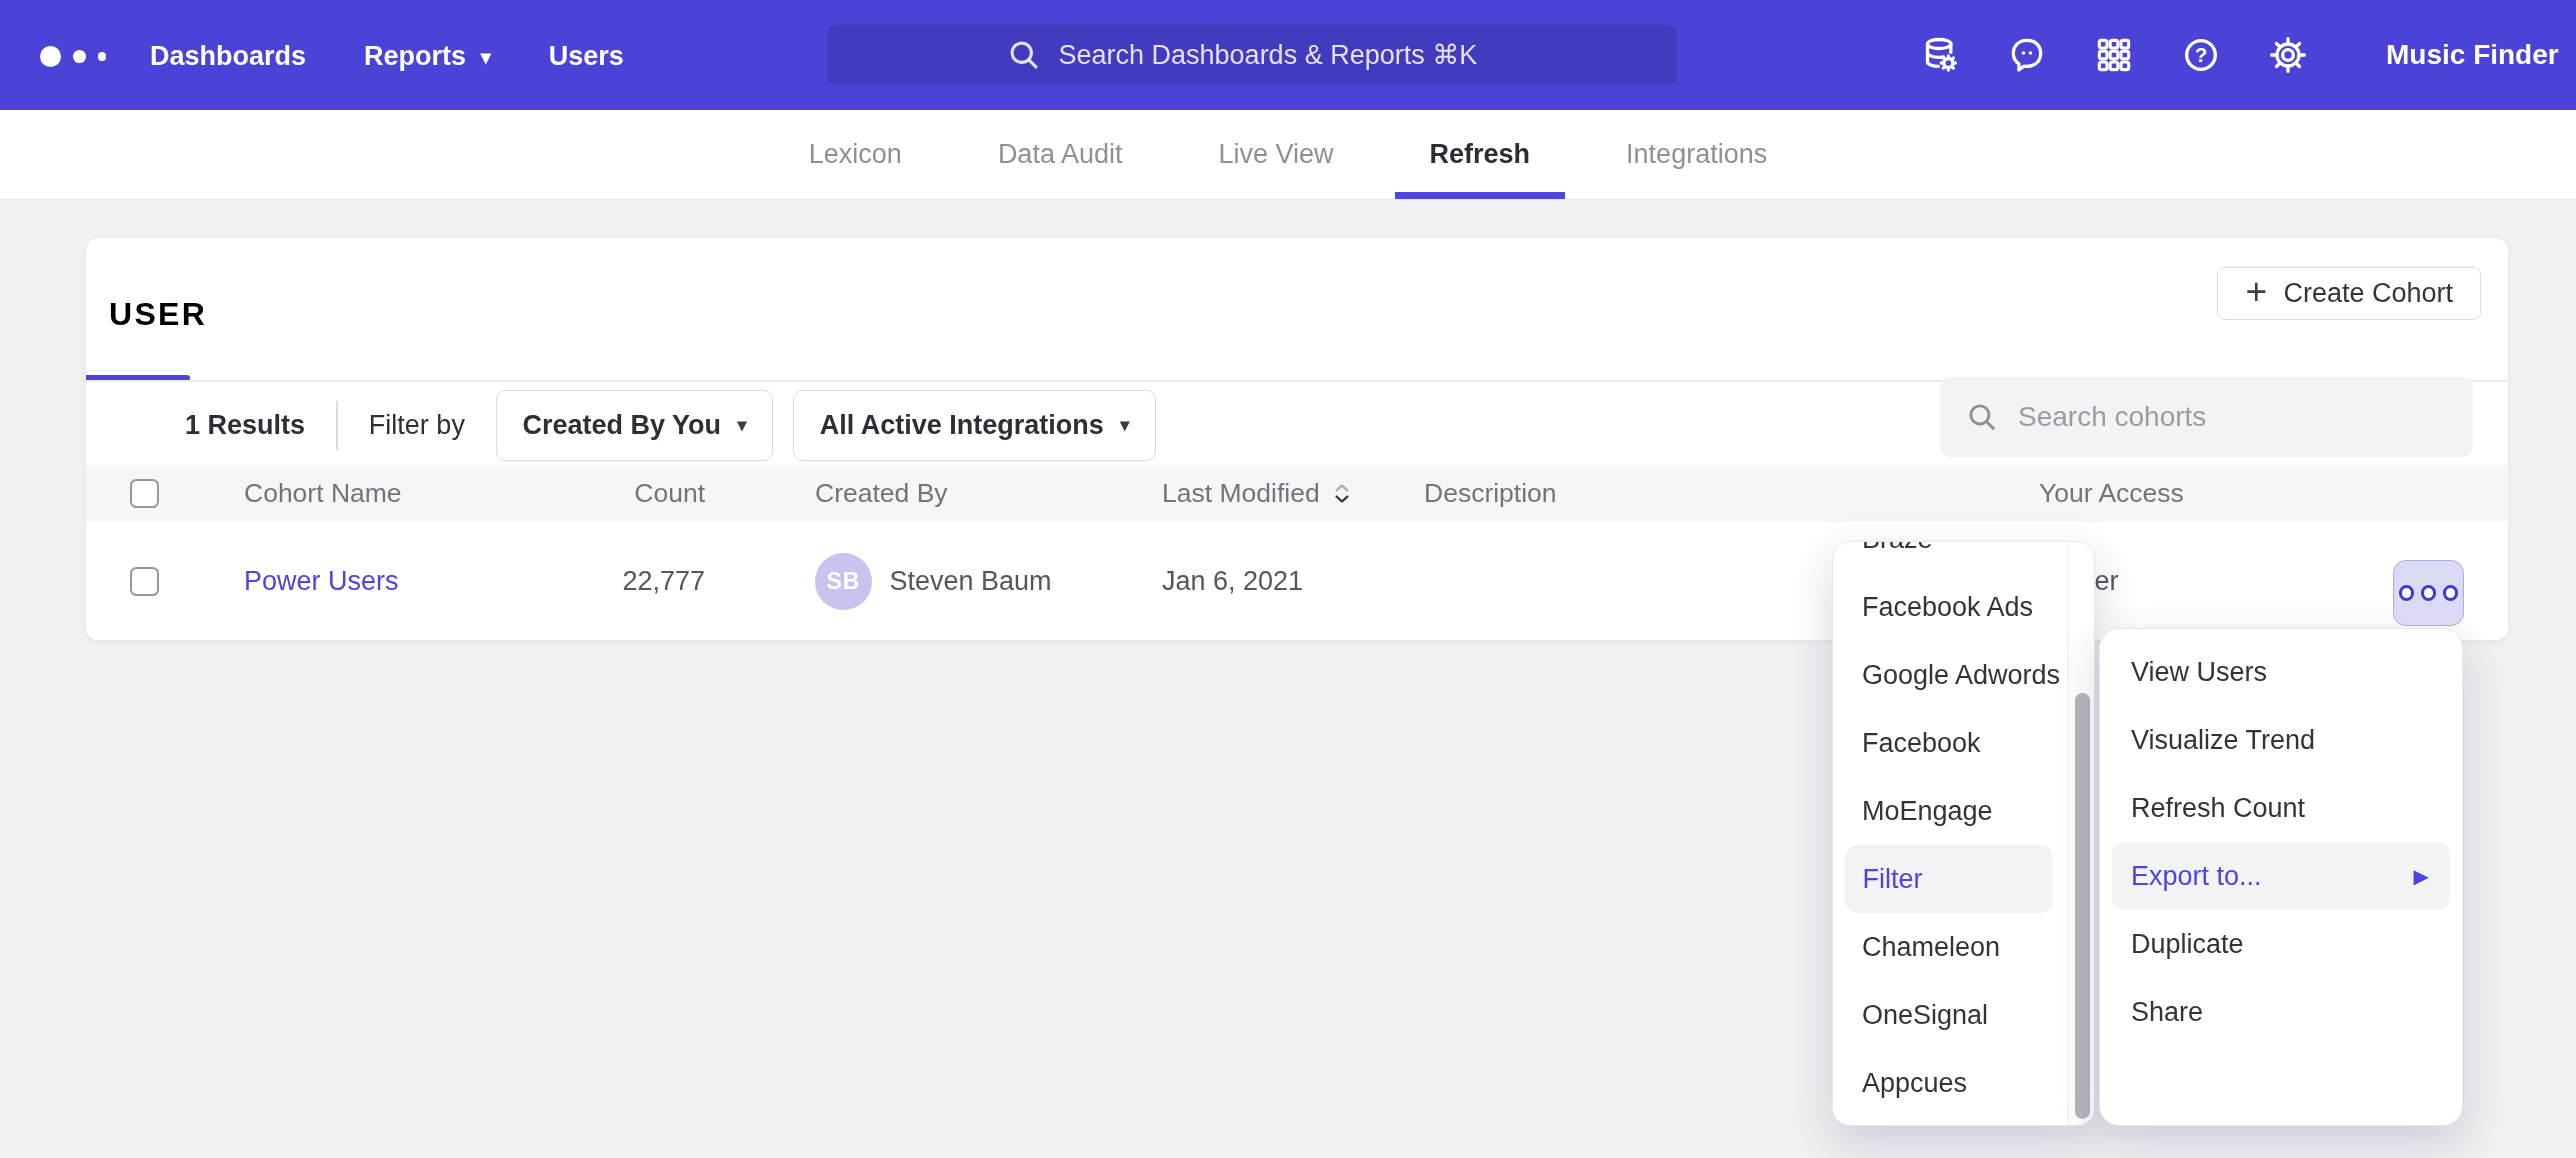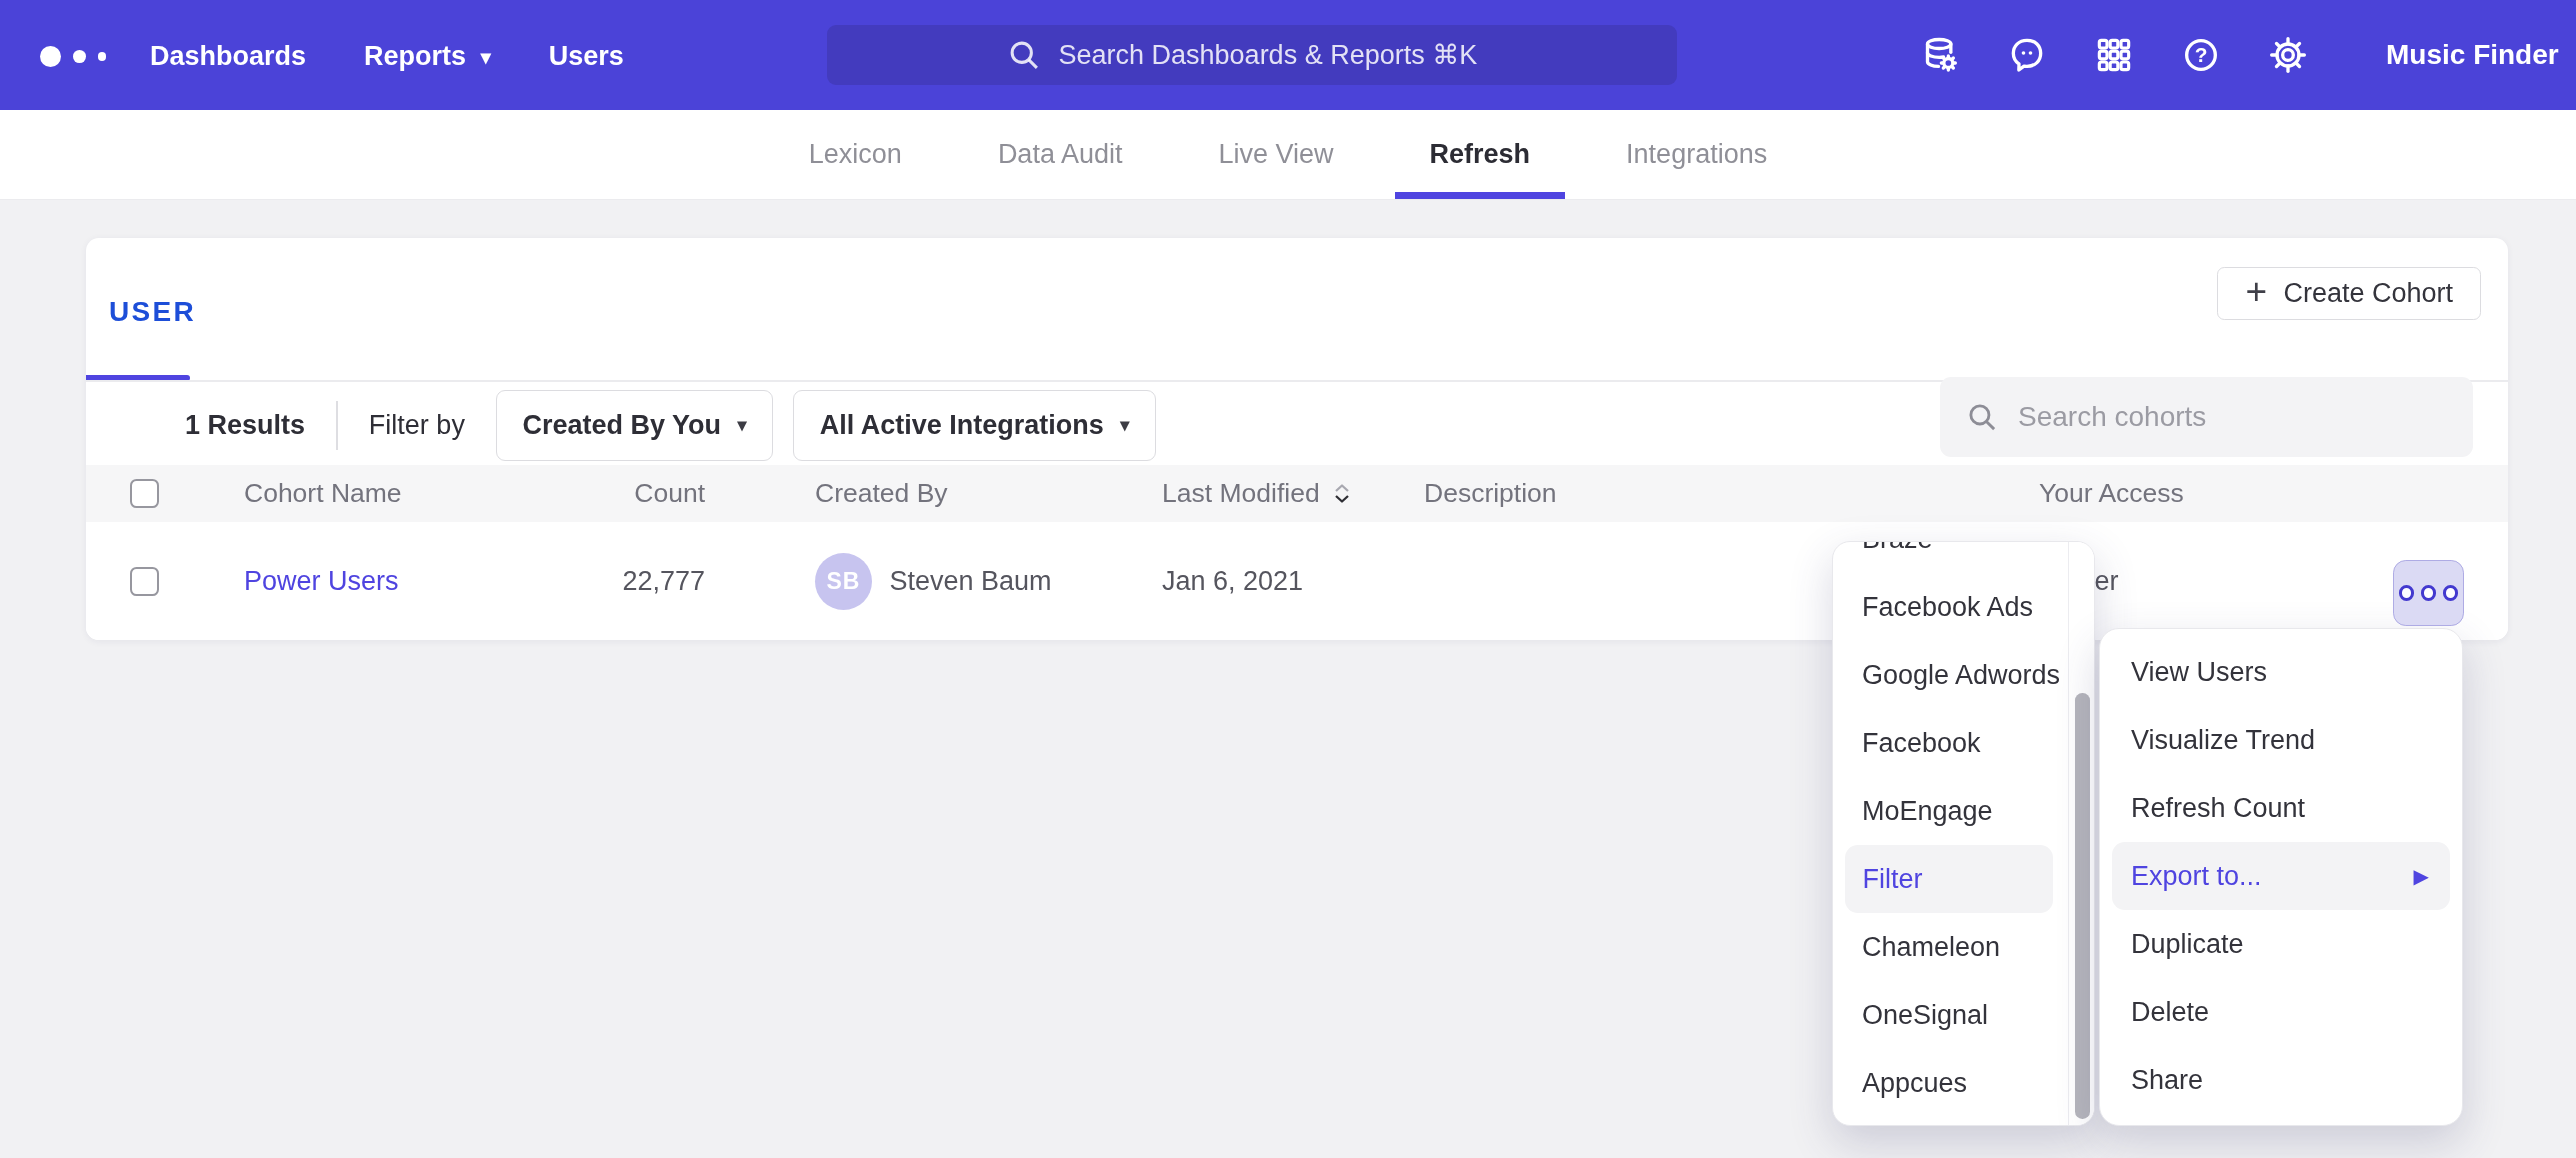--- a/index.html
+++ b/index.html
@@ -24,21 +24,21 @@
   #project-switcher .proj { color:#fff; font-size:28px; font-weight:700; white-space:nowrap; }
 
   
   #subnav { position:absolute; left:0; top:110px; width:2576px; height:90px; background:#fff; border-bottom:1.8px solid #ebebee; display:flex; align-items:stretch; justify-content:center; gap:96px; }
   .subtab { display:flex; align-items:center; font-size:27px; color:#8f8f97; cursor:pointer; position:relative; white-space:nowrap; }
   .subtab.active { color:#2c2c34; font-weight:600; }
   .subtab.active::after { content:""; position:absolute; left:-35px; right:-35px; bottom:0; height:7.3px; background:#4f44e0; }
 
   
   #card { position:absolute; left:86px; top:238px; width:2422px; height:402px; background:#fff; border-radius:12.8px; box-shadow:0 1.8px 7.3px rgba(40,40,80,0.06); }
-  #user-tab { position:absolute; left:23px; top:58px; font-size:28px; font-weight:700; letter-spacing:2.3px; color:#1d4ed8; cursor:pointer; }
+  #user-tab { position:absolute; left:23px; top:58px; font-size:32px; font-weight:700; letter-spacing:2.3px; color:#000000; cursor:pointer; }
   #user-tab-underline { position:absolute; left:0; top:137px; width:104px; height:6.4px; background:#4f44e0; border-radius:0 3.7px 3.7px 0; }
   #card-divider { position:absolute; left:0; top:142px; width:100%; height:1.8px; background:#ebebee; }
   #create-cohort-btn { position:absolute; right:27px; top:29px; height:53px; padding:0 27px; border:1.8px solid #dcdce0; border-radius:7.3px; background:#fff; display:flex; align-items:center; gap:16.4px; font-size:27px; color:#34343c; cursor:pointer; }
   #create-cohort-btn .plus { font-size:37px; font-weight:300; color:#3f3f48; line-height:1; margin-top:-3.7px; }
 
   
   #filter-row { position:absolute; left:99px; top:146px; height:82px; display:flex; align-items:center; }
   #results-count { font-size:27px; font-weight:600; color:#2e2e36; }
   .vdivider { width:1.8px; height:49px; background:#dedee2; margin:0 31px; }
   #filter-by { font-size:27px; color:#2e2e36; margin-right:31px; }
@@ -289,16 +289,15 @@
 
 <div id="context-menu" class="panel">
   <div class="item">View Users</div>
   <div class="item">Visualize Trend</div>
   <div class="item">Refresh Count</div>
   <div class="item active">
     <span>Export to...</span>
     <span class="submenu-arrow">▶</span>
   </div>
   <div class="item">Duplicate</div>
-  <div class="item">Delete</div>
   <div class="item">Share</div>
 </div>
 
 
 </body></html>

